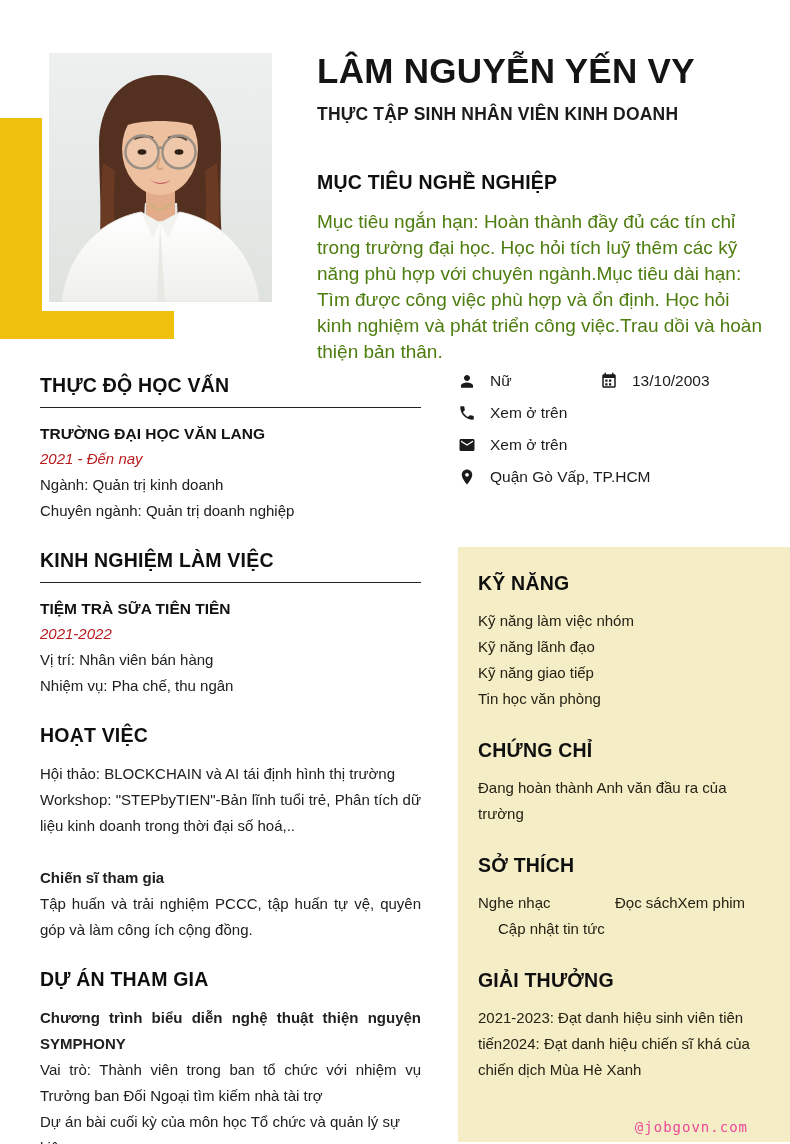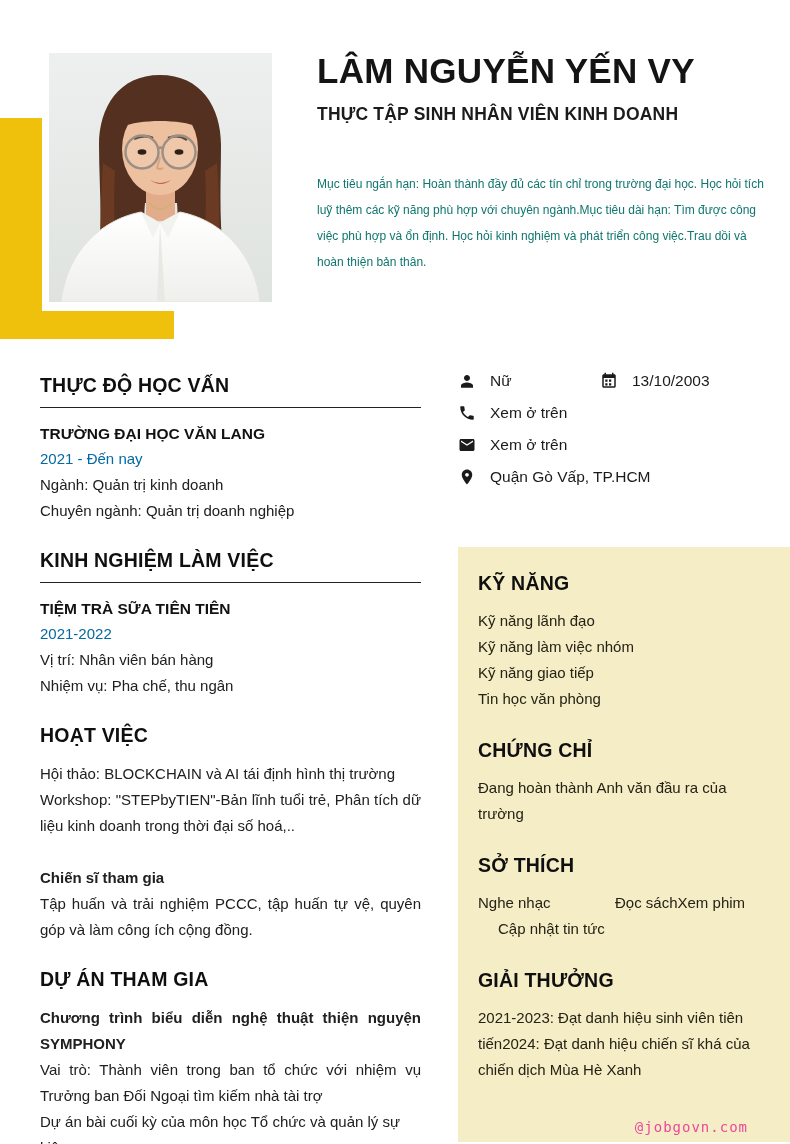--- a/index.html
+++ b/index.html
@@ -19,29 +19,29 @@
   .photo svg { display:block; width:100%; height:100%; }
 
   
   .header { position:absolute; left:317px; top:52px; width:462px; }
   .name   { font-size:35px; font-weight:bold; color:#141414; letter-spacing:0.3px; line-height:1.1; }
   .job-title { margin-top:13px; font-size:17.5px; font-weight:bold; color:#1b1b1b; letter-spacing:0.2px; }
 
   
   .objective { position:absolute; left:317px; top:171px; width:452px; }
   .objective .sec-h { margin-bottom:15px; }
-  .objective .body { font-size:12px; line-height:26px; color:#0f766e; }
+  .objective .body { font-size:19px; line-height:26px; color:#4d7c0f; }
 
   .sec-h { font-size:19.5px; font-weight:bold; color:#0f0f0f; letter-spacing:0.2px; }
 
   
   .col-left { position:absolute; left:40px; top:374px; width:381px; }
   .rule { height:0; border-bottom:1.6px solid #222; margin:10px 0 13px; }
   .sub-bold { font-weight:bold; font-size:15.5px; color:#111; margin-bottom:7px; }
-  .period { font-size:15px; margin-bottom:5px; color:#0369a1; }
+  .period { font-style:italic; font-size:15px; margin-bottom:5px; color:#b91c1c; }
   .line-15 { font-size:15px; line-height:26px; color:#202020; }
   .just { text-align:justify; }
   .gap-sec { margin-top:25px; }
   .gap-head { margin-top:17px; }
 
   
   .contact { position:absolute; left:458px; top:372px; width:322px; }
   .contact .sec-h { margin-bottom:18px; }
   .c-row { display:flex; align-items:center; margin-bottom:14px; min-height:18px; }
   .c-cell { display:flex; align-items:center; }
@@ -121,20 +121,21 @@
       <path d="M100 150 q11 12 23 0" stroke="#cbb277" stroke-width="1.4" fill="none"></path>
     </svg>
   </div>
 
   <div class="header">
     <div class="name">LÂM NGUYỄN YẾN VY</div>
     <div class="job-title">THỰC TẬP SINH NHÂN VIÊN KINH DOANH</div>
   </div>
 
   <div class="objective">
+    <div class="sec-h">MỤC TIÊU NGHỀ NGHIỆP</div>
     <div class="body">Mục tiêu ngắn hạn: Hoàn thành đầy đủ các tín chỉ trong trường đại học. Học hỏi tích luỹ thêm các kỹ năng phù hợp với chuyên ngành.Mục tiêu dài hạn: Tìm được công việc phù hợp và ổn định. Học hỏi kinh nghiệm và phát triển công việc.Trau dồi và hoàn thiện bản thân.</div>
   </div>
 
   <div class="col-left">
 
     <div>
       <div class="sec-h">THỰC ĐỘ HỌC VẤN</div>
       <div class="rule"></div>
       <div class="sub-bold gap-head">TRƯỜNG ĐẠI HỌC VĂN LANG</div>
       <div class="period">2021 - Đến nay</div>
@@ -214,22 +215,22 @@
           </svg>
       </span>
       <span class="c-text">Quận Gò Vấp, TP.HCM</span>
     </div>
   </div>
 
   <div class="panel">
 
     <div>
       <div class="sec-h">KỸ NĂNG</div>
+      <div class="item">Kỹ năng làm việc nhóm</div>
       <div class="item">Kỹ năng lãnh đạo</div>
-      <div class="item">Kỹ năng làm việc nhóm</div>
       <div class="item">Kỹ năng giao tiếp</div>
       <div class="item">Tin học văn phòng</div>
     </div>
 
     <div class="gap">
       <div class="sec-h">CHỨNG CHỈ</div>
       <div class="p-body">Đang hoàn thành Anh văn đầu ra của trường</div>
     </div>
 
     <div class="gap">

